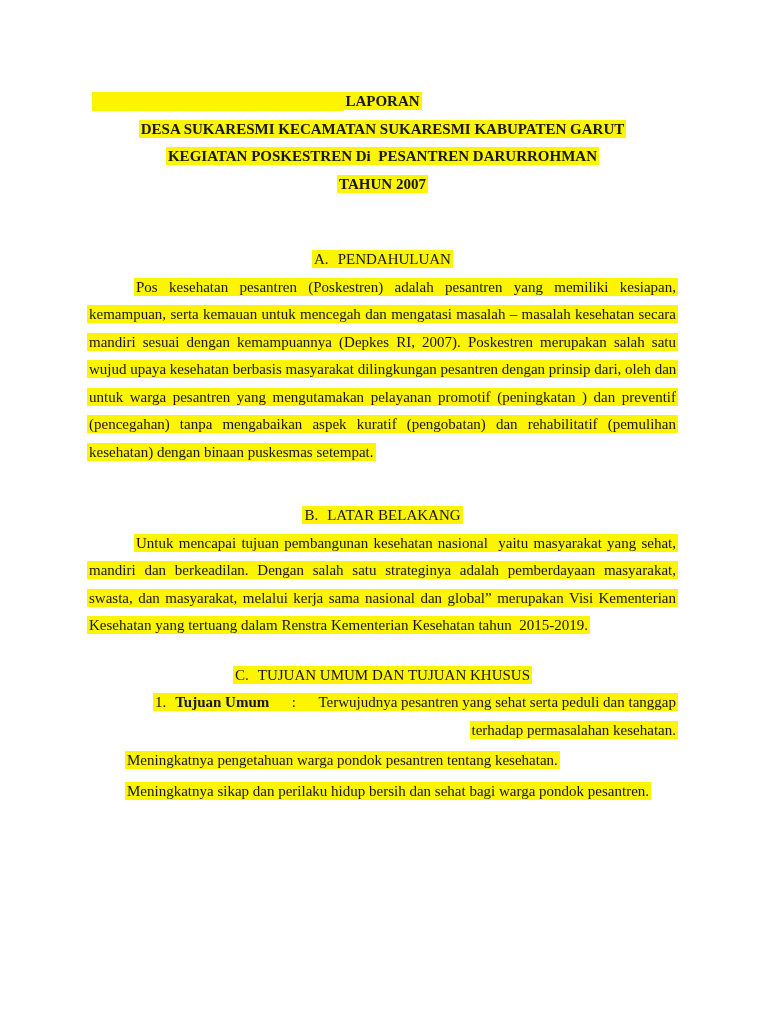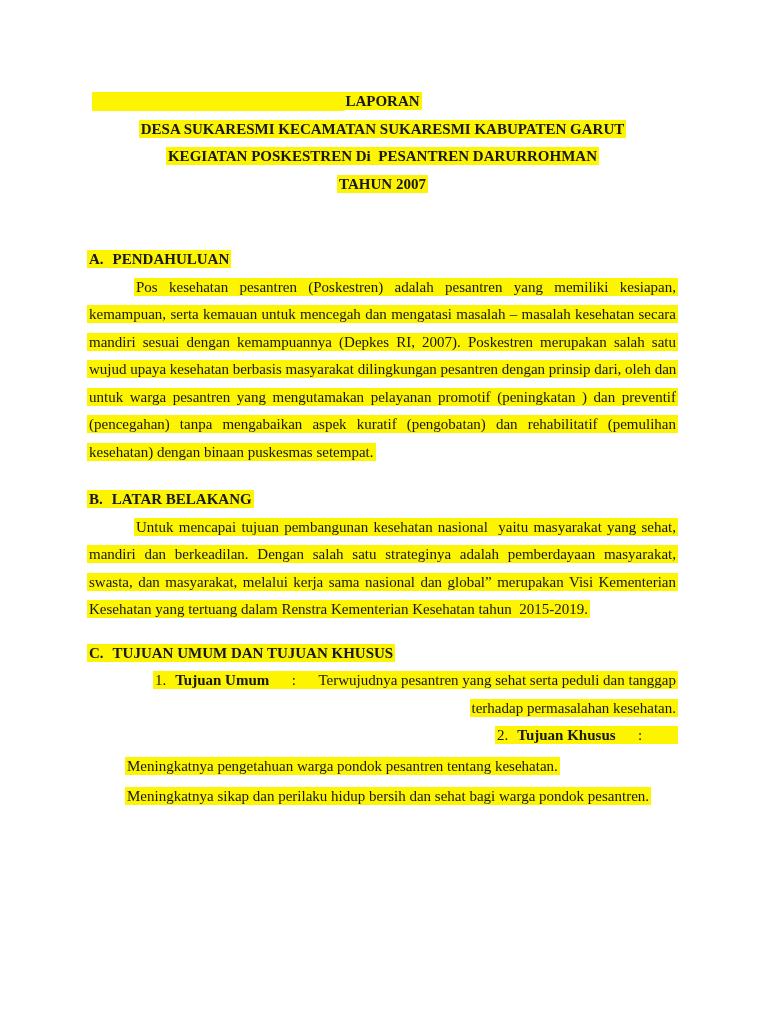--- a/index.html
+++ b/index.html
@@ -26,24 +26,24 @@
   .b { font-weight: bold; }
   
   .t-line { text-align: center; font-weight: bold; }
   .t-line.first { position: relative; }
   .bar {
     position: absolute; left: 5px; top: 4px;
     width: 252px; height: 19px;
     background: #fdf402;
   }
   
-  .heading { font-weight: bold; }
+  .heading { font-weight: normal; text-align: center; }
   .heading.sec-a { margin-top: 48px; }
-  .heading.sec-b { margin-top: 20px; }
-  .heading.sec-c { margin-top: 16px; }
+  .heading.sec-b { margin-top: 36px; }
+  .heading.sec-c { margin-top: 22px; }
   .label-gap { display: inline-block; width: 9px; }
   
   .para { text-align: justify; text-indent: 47px; }
   
   .list-item { padding-left: 38px; text-indent: -22px; text-align: right; }
   .num-gap { display: inline-block; width: 9px; }
   
   .sub-item { padding-left: 38px; margin-top: 3px; }
 </style>
 </head>
@@ -87,23 +87,20 @@
 
   <div class="section">
     <div class="heading sec-c">
       <span class="hl"><span>C.</span><span class="label-gap"></span><span>TUJUAN UMUM DAN TUJUAN KHUSUS</span></span>
     </div>
 
     <div class="list-item">
       <span class="hl"><span>1.</span><span class="num-gap"></span><span class="b">Tujuan Umum</span><span>&nbsp;&nbsp;&nbsp;&nbsp;&nbsp;&nbsp;:&nbsp;&nbsp;&nbsp;&nbsp;&nbsp;&nbsp;</span><span>Terwujudnya pesantren yang sehat serta peduli dan tanggap terhadap permasalahan kesehatan.</span></span>
     </div>
 
-    <div class="list-item">
-      <span class="hl"><span>2.</span><span class="num-gap"></span><span class="b">Tujuan Khusus</span><span>&nbsp;&nbsp;&nbsp;&nbsp;&nbsp;&nbsp;:&nbsp;&nbsp;&nbsp;&nbsp;&nbsp;&nbsp;&nbsp;&nbsp;&nbsp;</span><span></span></span>
-    </div>
 
     <div class="sub-item">
       <span class="hl">Meningkatnya pengetahuan warga pondok pesantren tentang kesehatan.</span>
     </div>
     <div class="sub-item">
       <span class="hl">Meningkatnya sikap dan perilaku hidup bersih dan sehat bagi warga pondok pesantren.</span>
     </div>
   </div>
 
 </div>

